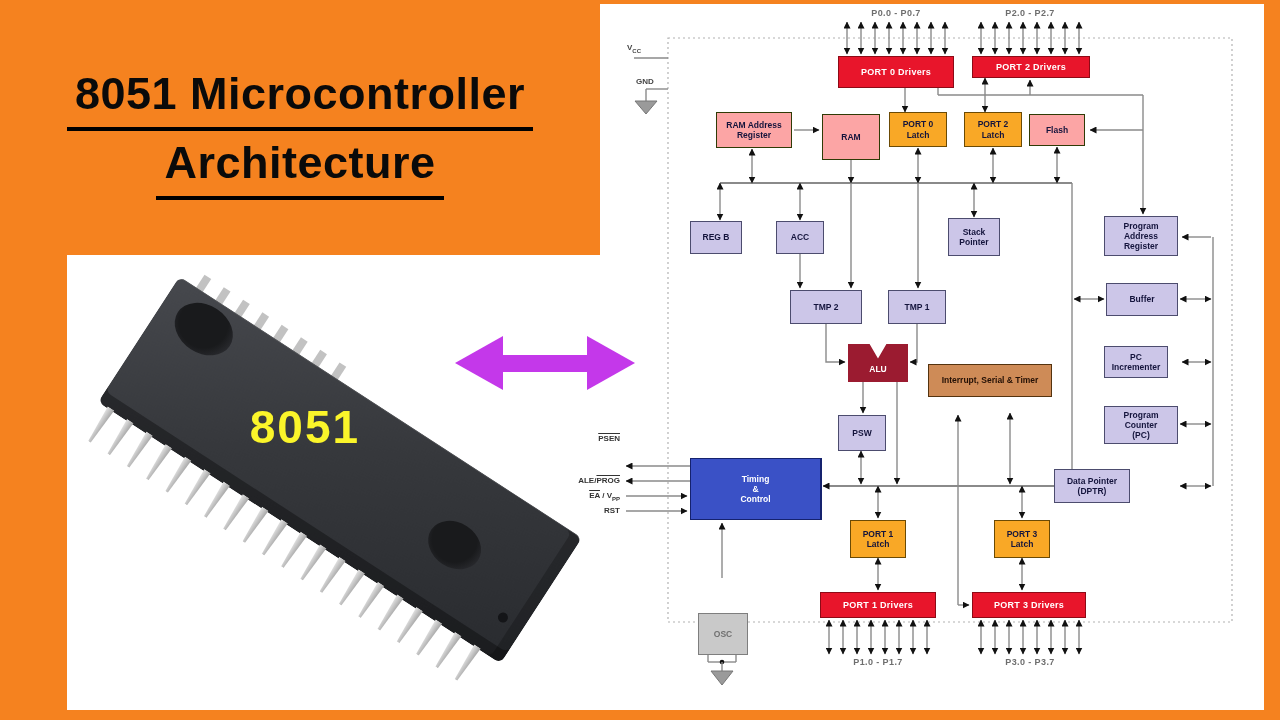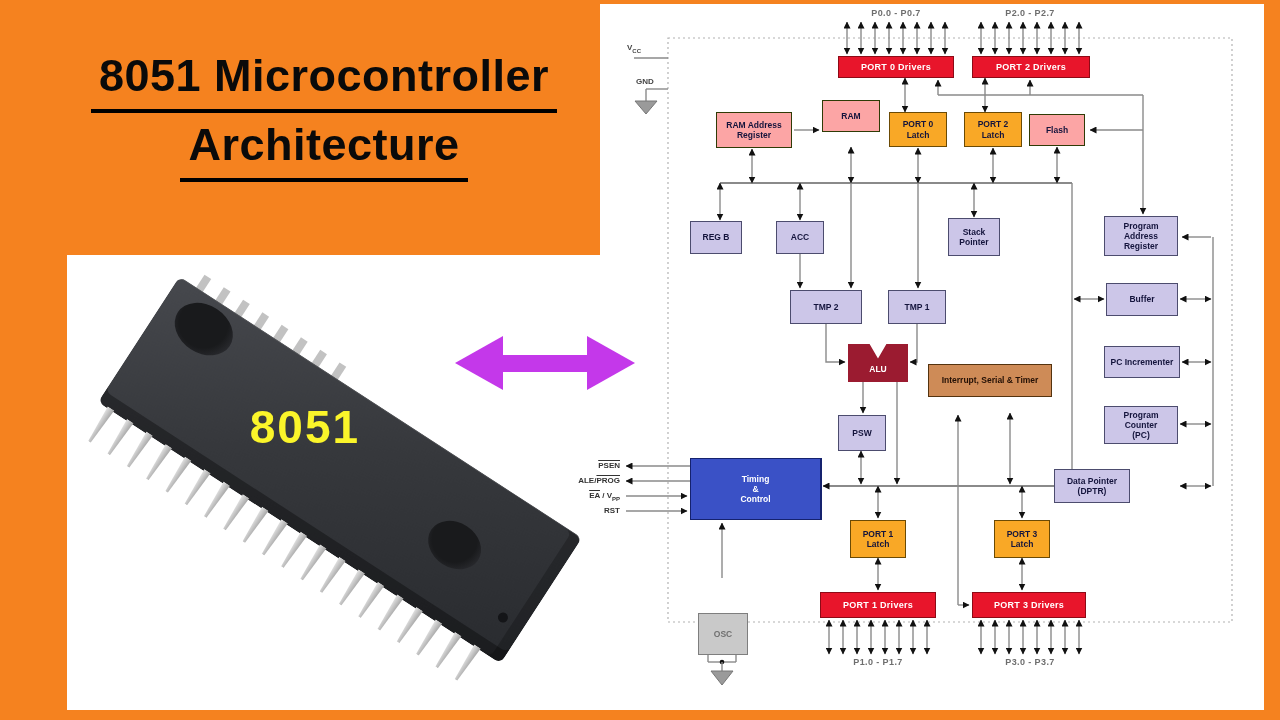--- a/index.html
+++ b/index.html
@@ -3,22 +3,22 @@
 <meta charset="utf-8">
 <style>
   html,body{margin:0;padding:0;background:#888;}
   .stage{position:relative;width:1280px;height:720px;background:#F5821F;overflow:hidden;
          font-family:"Liberation Sans",sans-serif;}
   .panel{position:absolute;background:#ffffff;}
   .diagram-panel{left:600px;top:4px;width:664px;height:706px;}
   .chip-card{left:67px;top:255px;width:553px;height:455px;}
 
   
-  .title{position:absolute;left:0;top:44px;width:600px;text-align:center;z-index:2;
-         font-weight:bold;font-size:45px;line-height:1.42;color:#0a0a0a;letter-spacing:.5px;padding-left:24px;}
+  .title{position:absolute;left:0;top:62px;width:600px;text-align:center;z-index:2;
+         font-weight:bold;font-size:45px;line-height:1.42;color:#0a0a0a;letter-spacing:.5px;}
   .title .tline span{display:inline-block;border-bottom:4px solid #000;padding:0 8px 1px;}
 
   
   .marrow{position:absolute;left:455px;top:336px;width:180px;height:54px;z-index:3;}
   .mshaft{position:absolute;left:44px;right:44px;top:19px;height:17px;background:#C438EA;}
   .mhead{position:absolute;top:0;width:0;height:0;border-top:27px solid transparent;border-bottom:27px solid transparent;}
   .mhead.l{left:0;border-right:48px solid #C438EA;}
   .mhead.r{right:0;border-left:48px solid #C438EA;}
 
   
@@ -265,42 +265,42 @@
         <line x1="700" y1="650" x2="716" y2="650"></line>
       <line x1="728" y1="646" x2="744" y2="646"></line>
         <line x1="728" y1="650" x2="744" y2="650"></line>
       <line x1="708" y1="662" x2="736" y2="662"></line>
       <circle cx="722" cy="662" r="2.3" fill="#111"></circle>
       <line x1="722" y1="662" x2="722" y2="671"></line>
       <polygon points="711,671 733,671 722,685" fill="#9a9a9a" stroke="#777"></polygon>
     </g>
   </svg>
 
-  <div class="blk red" style="left:838px;top:56px;width:116px;height:22px">PORT 0 Drivers</div>
+  <div class="blk red" style="left:838px;top:56px;width:116px;height:32px">PORT 0 Drivers</div>
   <div class="blk red" style="left:972px;top:56px;width:118px;height:22px">PORT 2 Drivers</div>
   <div class="blk green" style="left:716px;top:112px;width:76px;height:36px">RAM Address
 Register</div>
-  <div class="blk green" style="left:822px;top:100px;width:58px;height:32px">RAM</div>
+  <div class="blk green" style="left:822px;top:114px;width:58px;height:46px">RAM</div>
   <div class="blk yellow" style="left:889px;top:112px;width:58px;height:35px">PORT 0
 Latch</div>
   <div class="blk yellow" style="left:964px;top:112px;width:58px;height:35px">PORT 2
 Latch</div>
   <div class="blk green" style="left:1029px;top:114px;width:56px;height:32px">Flash</div>
   <div class="blk lav" style="left:690px;top:221px;width:52px;height:33px">REG B</div>
   <div class="blk lav" style="left:776px;top:221px;width:48px;height:33px">ACC</div>
   <div class="blk lav" style="left:948px;top:218px;width:52px;height:38px">Stack
 Pointer</div>
   <div class="blk lav" style="left:1104px;top:216px;width:74px;height:40px">Program
 Address
 Register</div>
   <div class="blk lav" style="left:790px;top:290px;width:72px;height:34px">TMP 2</div>
   <div class="blk lav" style="left:888px;top:290px;width:58px;height:34px">TMP 1</div>
   <div class="blk lav" style="left:1106px;top:283px;width:72px;height:33px">Buffer</div>
   <div class="blk alu" style="left:848px;top:344px;width:60px;height:38px">ALU</div>
-  <div class="blk lav" style="left:1104px;top:346px;width:76px;height:32px">PC Incrementer</div>
+  <div class="blk lav" style="left:1104px;top:346px;width:64px;height:32px">PC Incrementer</div>
   <div class="blk copper" style="left:928px;top:364px;width:124px;height:33px">Interrupt, Serial &amp; Timer</div>
   <div class="blk lav" style="left:838px;top:415px;width:48px;height:36px">PSW</div>
   <div class="blk lav" style="left:1104px;top:406px;width:74px;height:38px">Program
 Counter
 (PC)</div>
   <div class="tcwrap" style="left:690px;top:458px;width:132px;height:62px">
     <div class="tccell">Timing
 &amp;
 Control</div>
   </div>
@@ -315,18 +315,18 @@
   <div class="blk red" style="left:972px;top:592px;width:114px;height:26px">PORT 3 Drivers</div>
 
   <div class="pinlabel" style="left:846px;top:8px">P0.0 - P0.7</div>
   <div class="pinlabel" style="left:980px;top:8px">P2.0 - P2.7</div>
   <div class="pinlabel" style="left:828px;top:657px">P1.0 - P1.7</div>
   <div class="pinlabel" style="left:980px;top:657px">P3.0 - P3.7</div>
 
   <div class="pwr" style="left:627px;top:43px"><span>V</span><sub>CC</sub></div>
   <div class="pwr" style="left:636px;top:77px"><span>GND</span></div>
 
-  <div class="sig" style="top:461px"><span class="ovl">PSEN</span></div>
+  <div class="sig" style="top:434px"><span class="ovl">PSEN</span></div>
   <div class="sig" style="top:476px"><span>ALE/</span><span class="ovl">PROG</span></div>
   <div class="sig" style="top:491px"><span class="ovl">EA</span><span> / V</span><sub>PP</sub></div>
   <div class="sig" style="top:506px"><span>RST</span></div>
 
 </div>
 
 </body></html>

